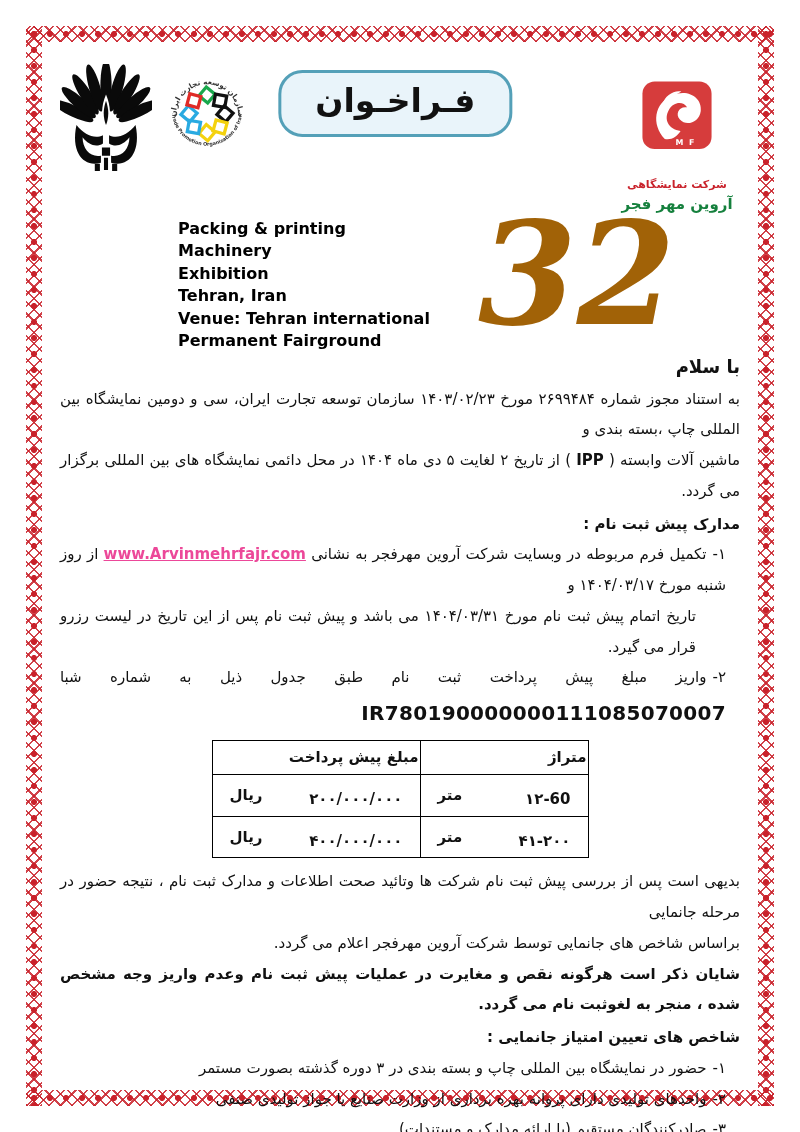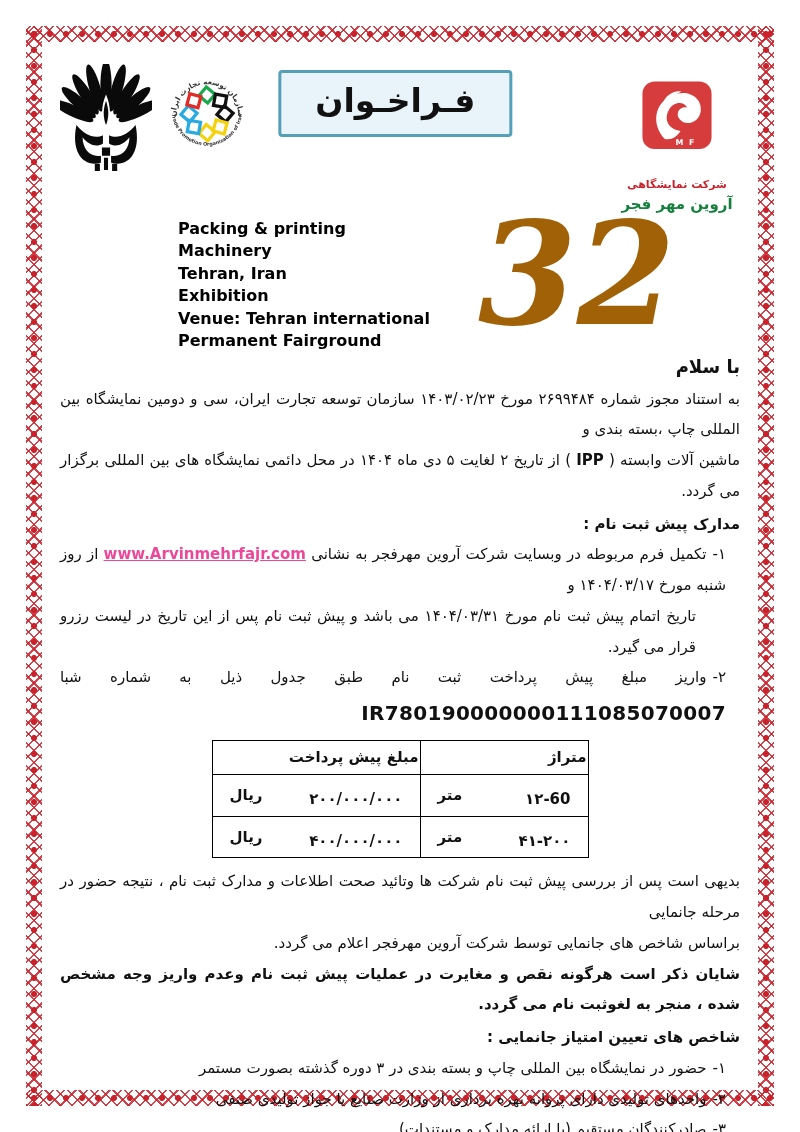--- a/index.html
+++ b/index.html
@@ -19,21 +19,21 @@
   .frame.left{top:26px;bottom:26px;left:26px;width:16px;}
   .frame.right{top:26px;bottom:26px;right:26px;width:16px;}
 
   .content{position:absolute;left:42px;right:42px;top:42px;bottom:42px;padding:20px 18px 0 18px;direction:rtl;}
 
   
   .header{direction:ltr;position:relative;height:122px;}
   .logos-left{position:absolute;left:0;top:2px;display:flex;align-items:flex-start;gap:10px;}
   .title-box{
     position:absolute;left:50%;top:8px;transform:translateX(-52%);
-    border:3.5px solid #54a0b8;border-radius:4px;background:#e9f4fa;
+    border:3.5px solid #54a0b8;border-radius:24px;background:#e9f4fa;
     padding:8px 34px 14px 34px;
   }
   .title-box .t{font-size:33px;font-weight:bold;letter-spacing:.38em;direction:rtl;white-space:nowrap;}
   .company{position:absolute;right:4px;top:16px;width:118px;text-align:center;}
   .company .c1{color:#c9222b;font-size:11px;font-weight:bold;margin-top:20px;}
   .company .c2{color:#15803d;font-size:15px;font-weight:bold;margin-top:4px;}
 
   
   .exhibit{direction:ltr;display:flex;align-items:flex-start;margin:34px 0 0 118px;}
   .en-block{font-weight:bold;font-size:16px;line-height:1.4;color:#000;}
@@ -139,22 +139,22 @@
         </span>
         <div class="c1">شرکت نمایشگاهی</div>
         <div class="c2">آروین مهر فجر</div>
       </div>
     </div>
 
     <div class="exhibit">
       <div class="en-block">
         <div>Packing &amp; printing</div>
         <div>Machinery</div>
+        <div>Exhibition</div>
         <div>Tehran, Iran</div>
-        <div>Exhibition</div>
         <div>Venue: Tehran international</div>
         <div>Permanent Fairground</div>
       </div>
       <div class="edition">32</div>
     </div>
 
     <div class="body">
       <div class="hello">با سلام</div>
 
       <p>به استناد مجوز شماره ۲۶۹۹۴۸۴ مورخ ۱۴۰۳/۰۲/۲۳ سازمان توسعه تجارت ایران، سی و دومین نمایشگاه بین المللی چاپ ،بسته بندی و</p>

